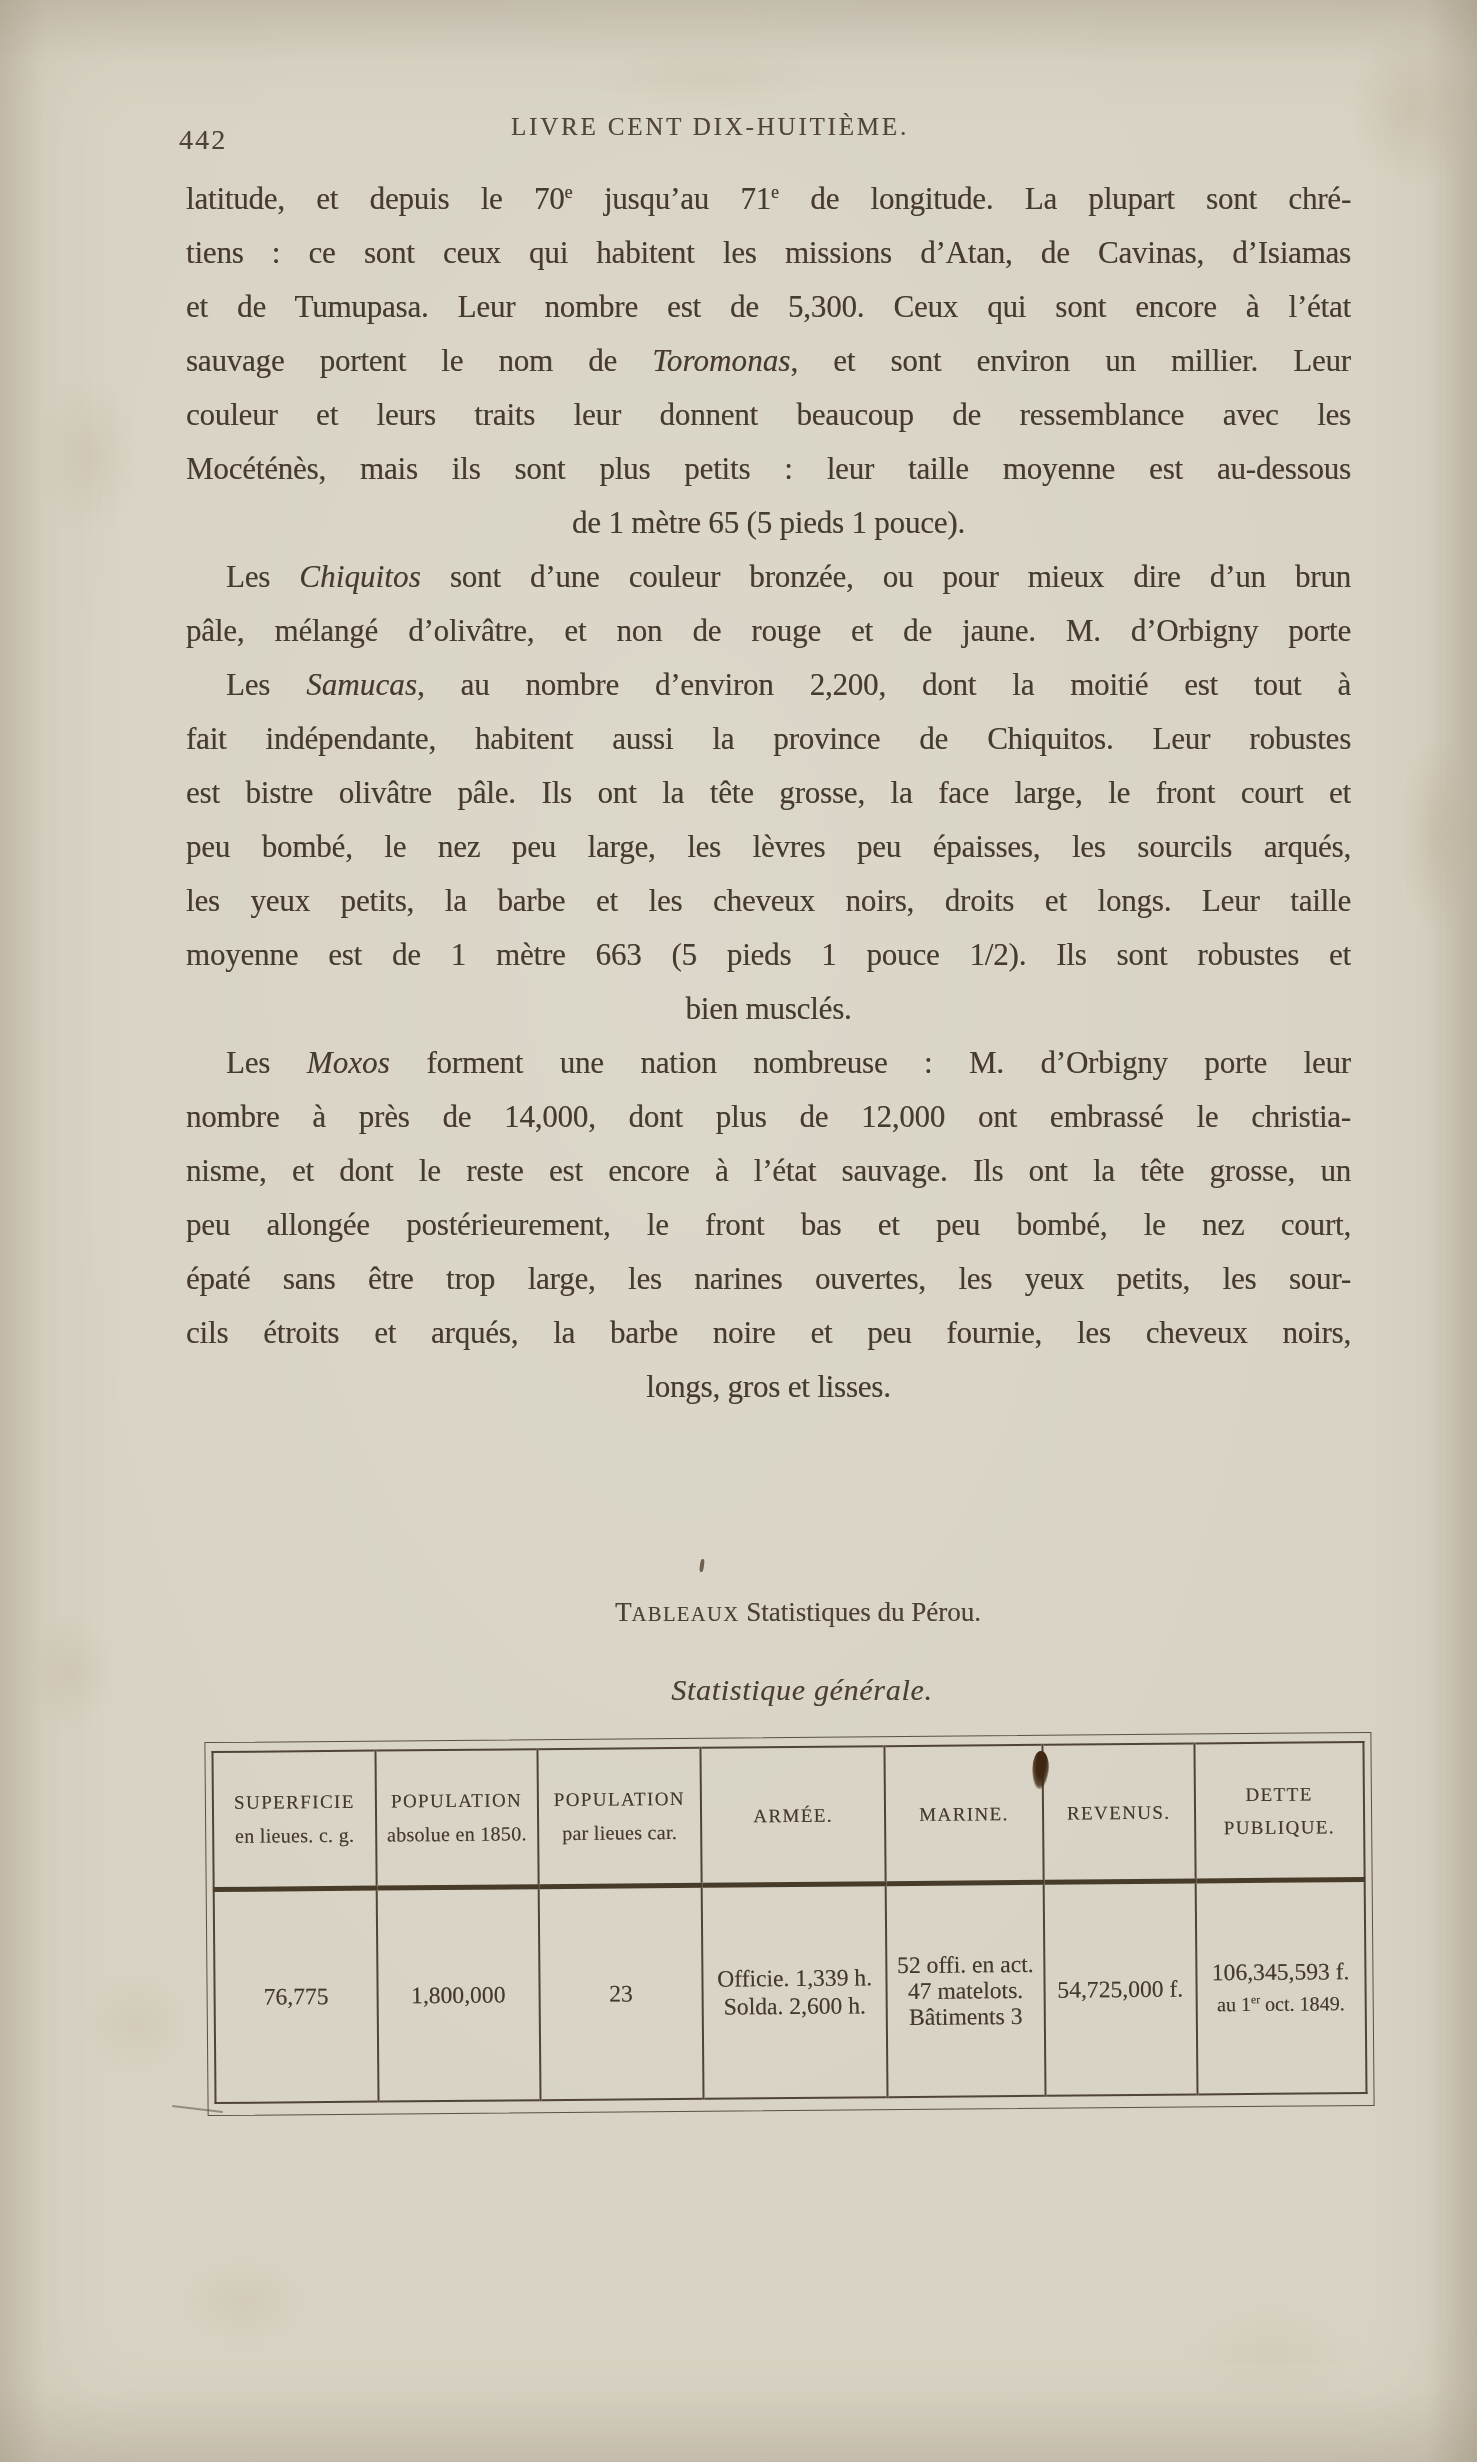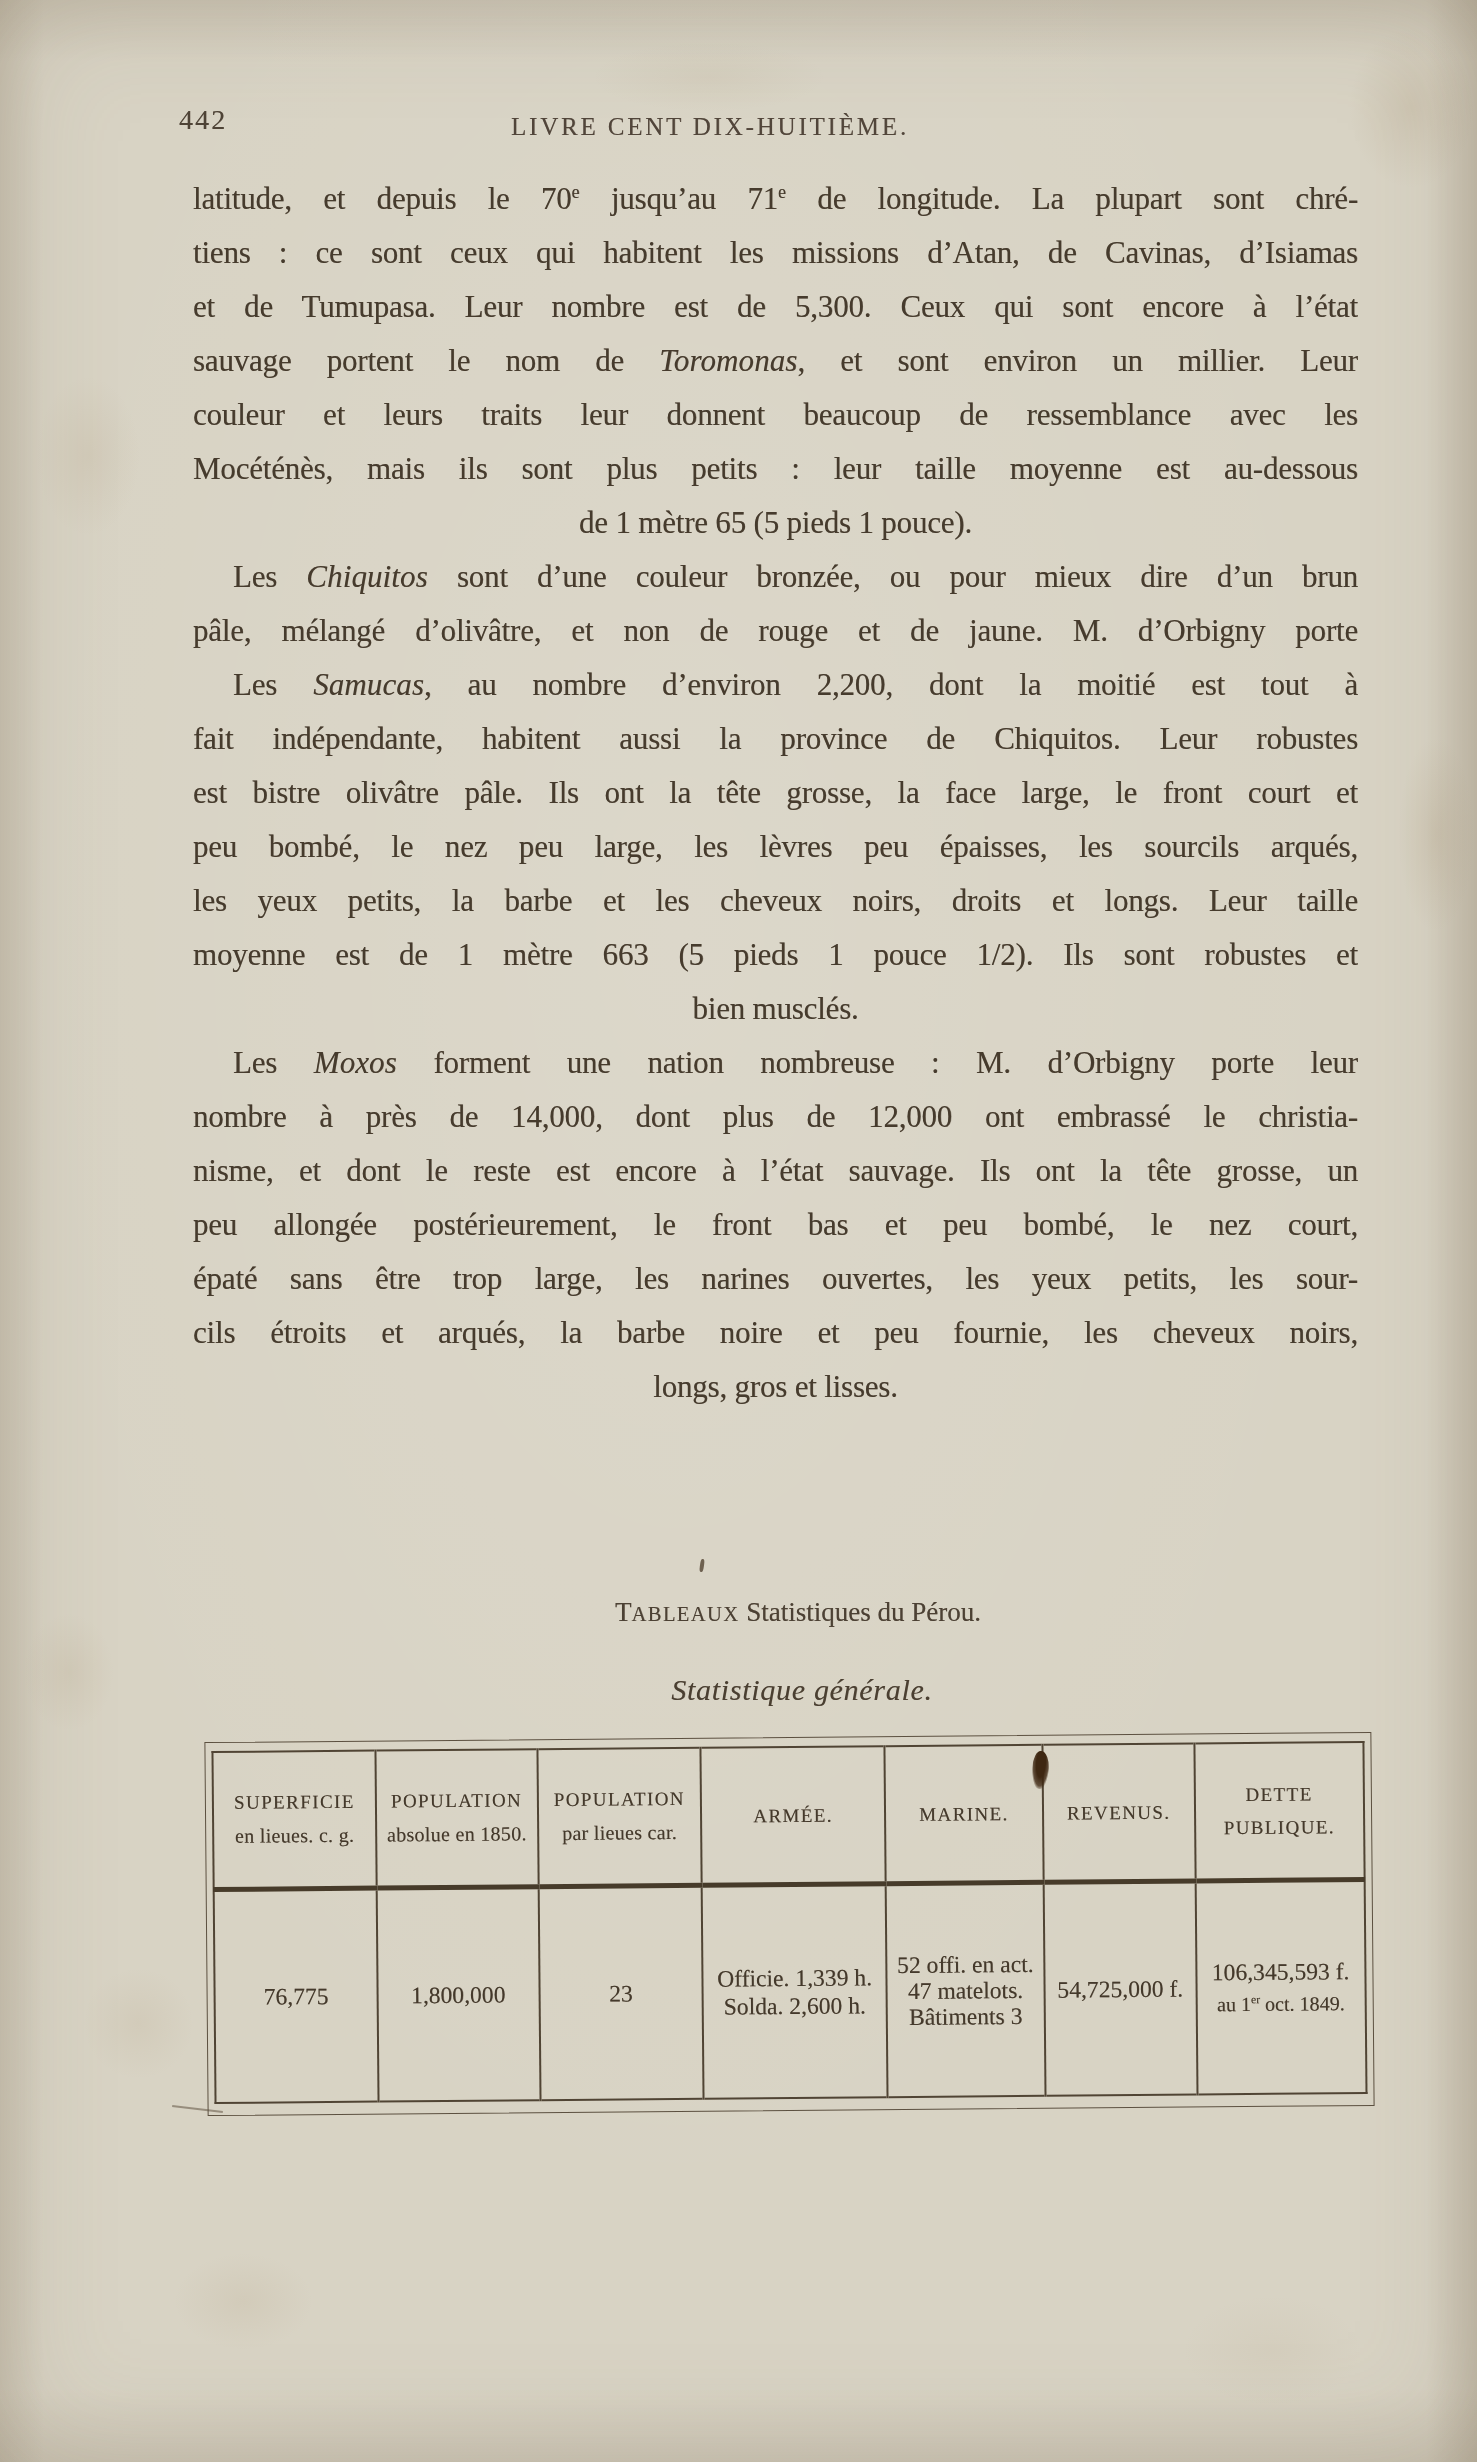--- a/index.html
+++ b/index.html
@@ -10,33 +10,33 @@
     background:
       radial-gradient(ellipse at 46% 38%, rgba(255,255,255,.10), rgba(0,0,0,0) 62%),
       linear-gradient(to right, rgba(130,115,90,.16) 0, rgba(130,115,90,0) 3%, rgba(130,115,90,0) 96.5%, rgba(130,115,90,.24) 100%),
       linear-gradient(to bottom, rgba(130,115,90,.14) 0, rgba(130,115,90,0) 2.5%, rgba(130,115,90,0) 97%, rgba(130,115,90,.12) 100%),
       #d8d3c4;
     box-shadow: inset 0 0 118px rgba(118,102,76,.22);
     overflow:hidden;
   }
   
   .page-number {
-    position:absolute; top:104px; left:179px;
+    position:absolute; top:124px; left:179px;
     font-size:28px; letter-spacing:2.1px; color:#4e4336;
     text-shadow:0.3px 0 0.3px rgba(70,58,44,.45);
   }
   .running-head {
     position:absolute; top:113px; left:0; width:100%; text-align:center;
     transform:translateX(-29px);
     font-size:25px; letter-spacing:2.8px; color:#51453a;
     text-shadow:0.3px 0 0.3px rgba(70,58,44,.4);
   }
   
   .body-text {
-    position:absolute; top:172px; left:193px; width:1165px;
+    position:absolute; top:172px; left:186px; width:1165px;
     font-size:31px; letter-spacing:-0.2px; color:#463b2d;
     text-shadow:0.3px 0 0.4px rgba(70,58,44,.5);
   }
   .line { height:54px; line-height:54px; overflow:hidden; text-align:justify; white-space:normal; }
   .line::after { content:""; display:inline-block; width:100%; height:0; }
   .line.last { text-align:center; }
   .line.last::after { content:none; }
   .line.indent { text-indent:40px; }
   .line sup { font-size:58%; line-height:0; vertical-align:super; letter-spacing:0; }
   .line i { letter-spacing:0.1px; }

